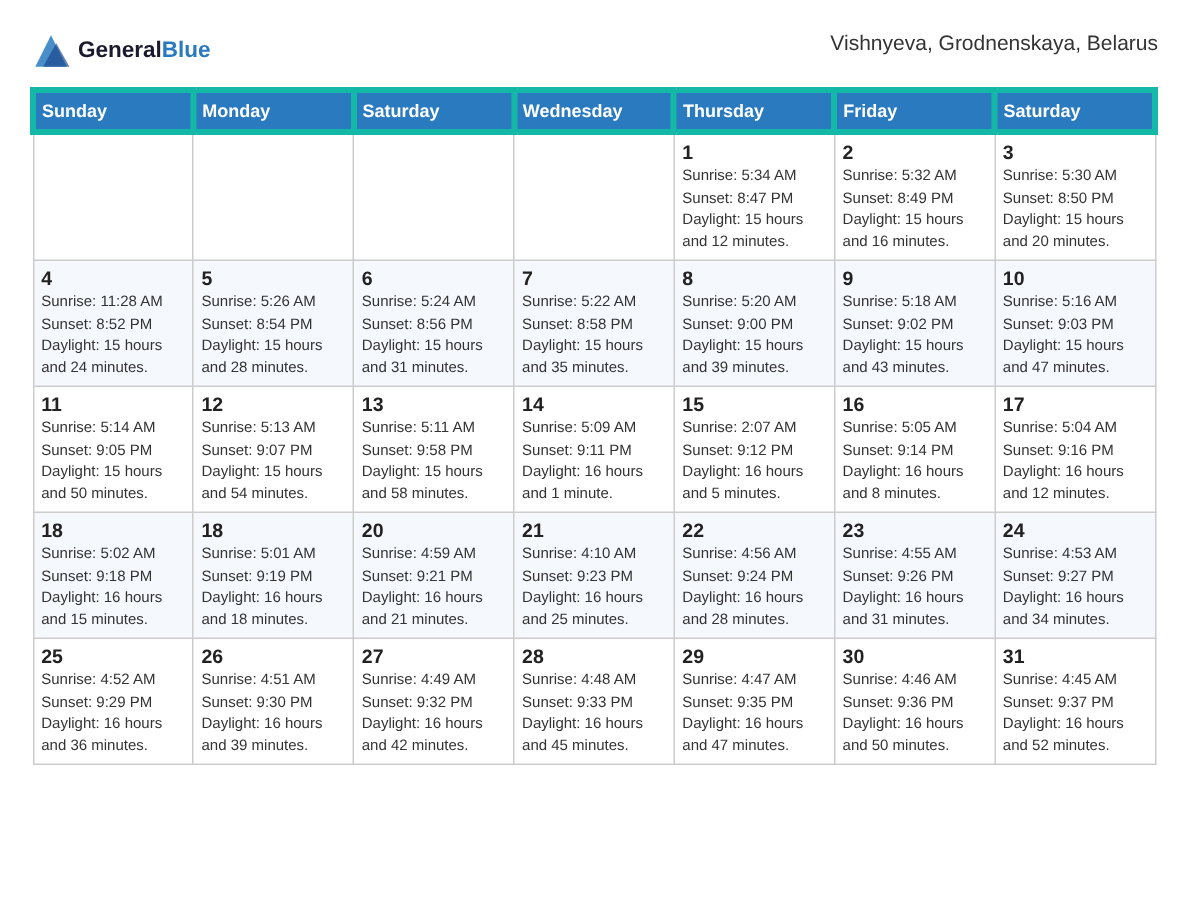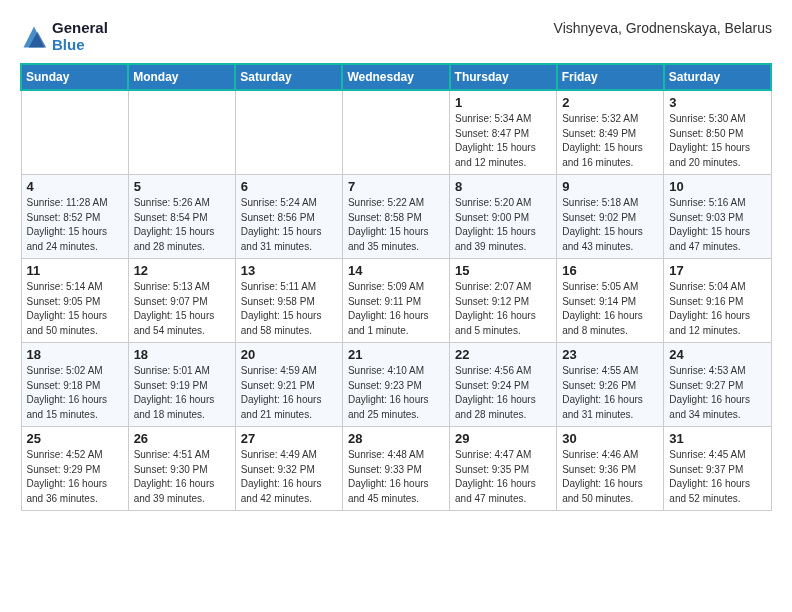--- a/index.html
+++ b/index.html
@@ -16,21 +16,21 @@
       align-items: flex-start;
       margin-bottom: 10px;
     }
     .logo {
       display: flex;
       align-items: center;
       gap: 4px;
     }
     .logo-text {
       display: flex;
-      flex-direction: column;
+      flex-direction: row;
       line-height: 1.1;
     }
     .logo-general {
       font-size: 15px;
       font-weight: bold;
       color: #1a1a2e;
     }
     .logo-blue {
       font-size: 15px;
       font-weight: bold;
@@ -57,21 +57,21 @@
       width: 100%;
       border-collapse: collapse;
       border: 1px solid #ccc;
     }
     .calendar th {
       background: #2a7abf;
       color: #fff;
       font-size: 12px;
       font-weight: bold;
       padding: 5px 4px;
-      border: 2px solid #14b8a6;
+      border: 4px solid #14b8a6;
       text-align: left;
     }
     .calendar td {
       border: 1px solid #ccc;
       vertical-align: top;
       padding: 4px 5px;
       width: calc(100% / 7);
       min-height: 80px;
       font-size: 10.5px;
       color: #222;

